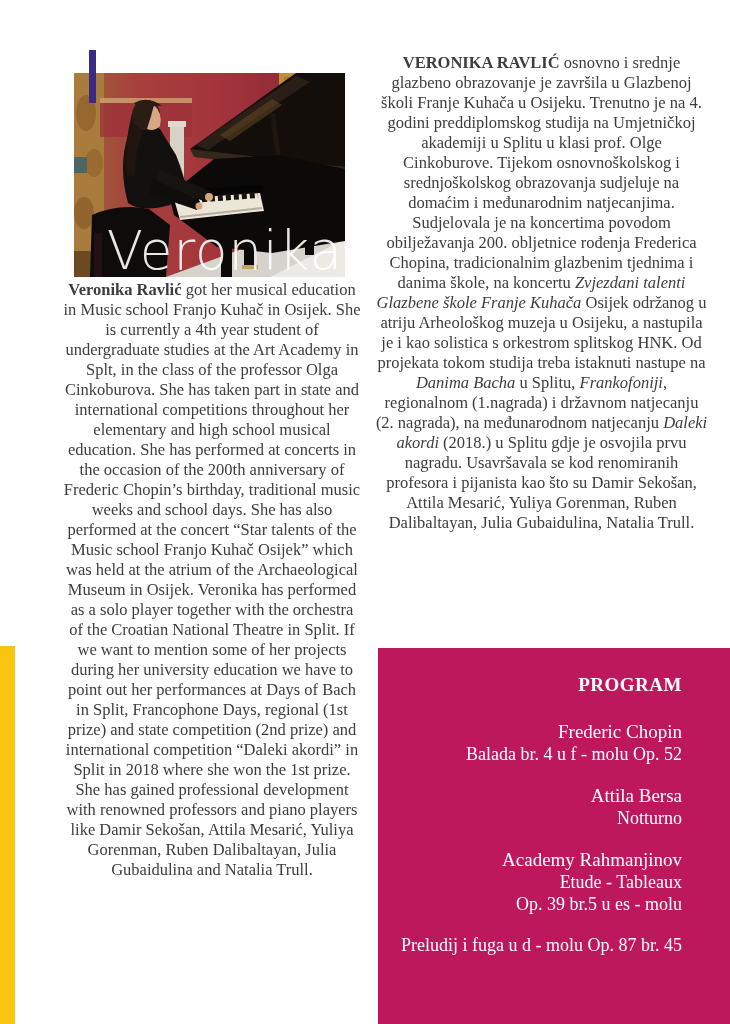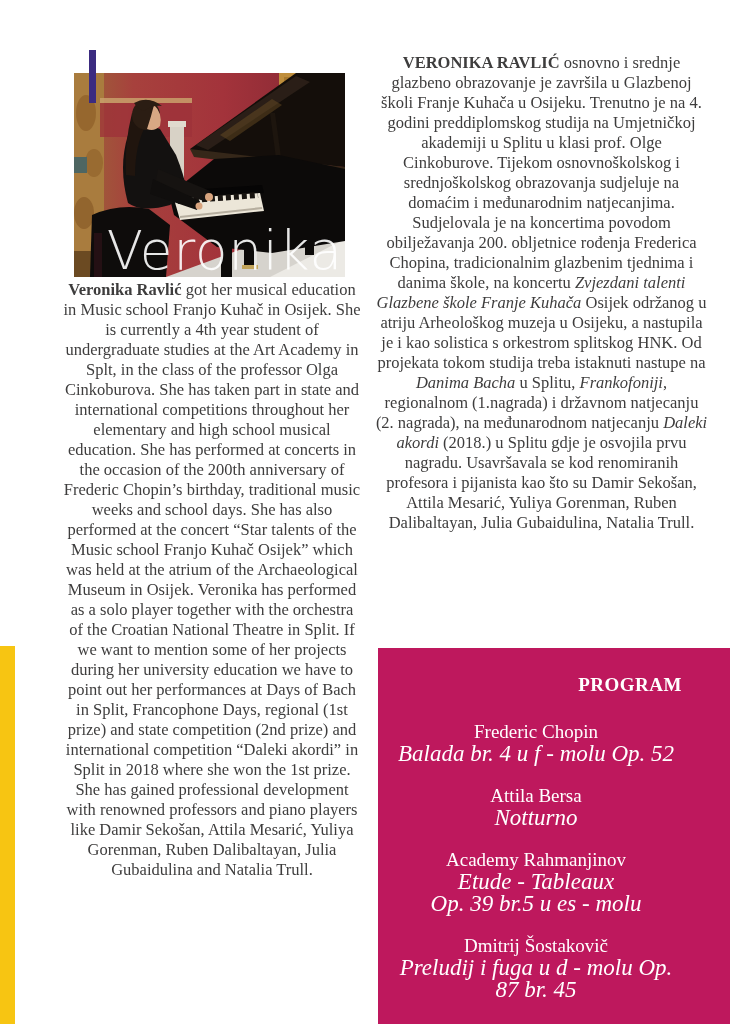--- a/index.html
+++ b/index.html
@@ -13,23 +13,23 @@
   .topbar{position:absolute;left:89px;top:50px;width:7px;height:53px;background:#3b2b80;z-index:5;}
   .sidebar-yellow{position:absolute;left:0;top:646px;width:15px;height:378px;background:#f7c512;}
   .col{position:absolute;font-size:16.5px;line-height:20px;margin:0;text-align:center;}
   .col-left{left:62px;top:280px;width:300px;}
   .col-right{left:375px;top:53px;width:333px;}
   .col b{font-weight:bold;}
   .col i{font-style:italic;}
   .program{position:absolute;left:378px;top:648px;width:352px;height:376px;background:#be185d;
         box-sizing:border-box;padding:26px 48px 0 12px;text-align:right;color:#ffffff;}
   .program-heading{font-weight:bold;font-size:19px;letter-spacing:0.5px;margin:0 0 24px 0;}
-  .entry{margin-bottom:19px;text-align:center;}
+  .entry{margin-bottom:19px;}
   .composer{font-size:19px;line-height:23px;}
-  .piece{font-style:italic;font-size:23px;line-height:22px;white-space:pre-line;}
+  .piece{font-size:18px;line-height:22px;white-space:pre-line;}
 </style>
 </head>
 <body>
 
 <div class="page">
 
   <div class="photo">
     <svg width="271" height="204" viewBox="0 0 271 204">
       <defs>
         <linearGradient id="wall" x1="0" x2="1" y1="0" y2="0">
@@ -105,20 +105,19 @@
     <div class="entry">
       <div class="composer">Attila Bersa</div>
       <div class="piece">Notturno</div>
     </div>
     <div class="entry">
       <div class="composer">Academy Rahmanjinov</div>
       <div class="piece">Etude - Tableaux
 Op. 39 br.5 u es - molu</div>
     </div>
     <div class="entry">
-      <div class="composer">Dmitrij Šostakovič</div>
       <div class="piece">Preludij i fuga u d - molu Op. 87 br. 45</div>
     </div>
   </div>
 
   <div class="sidebar-yellow"></div>
 
 </div>
 
 </body></html>

